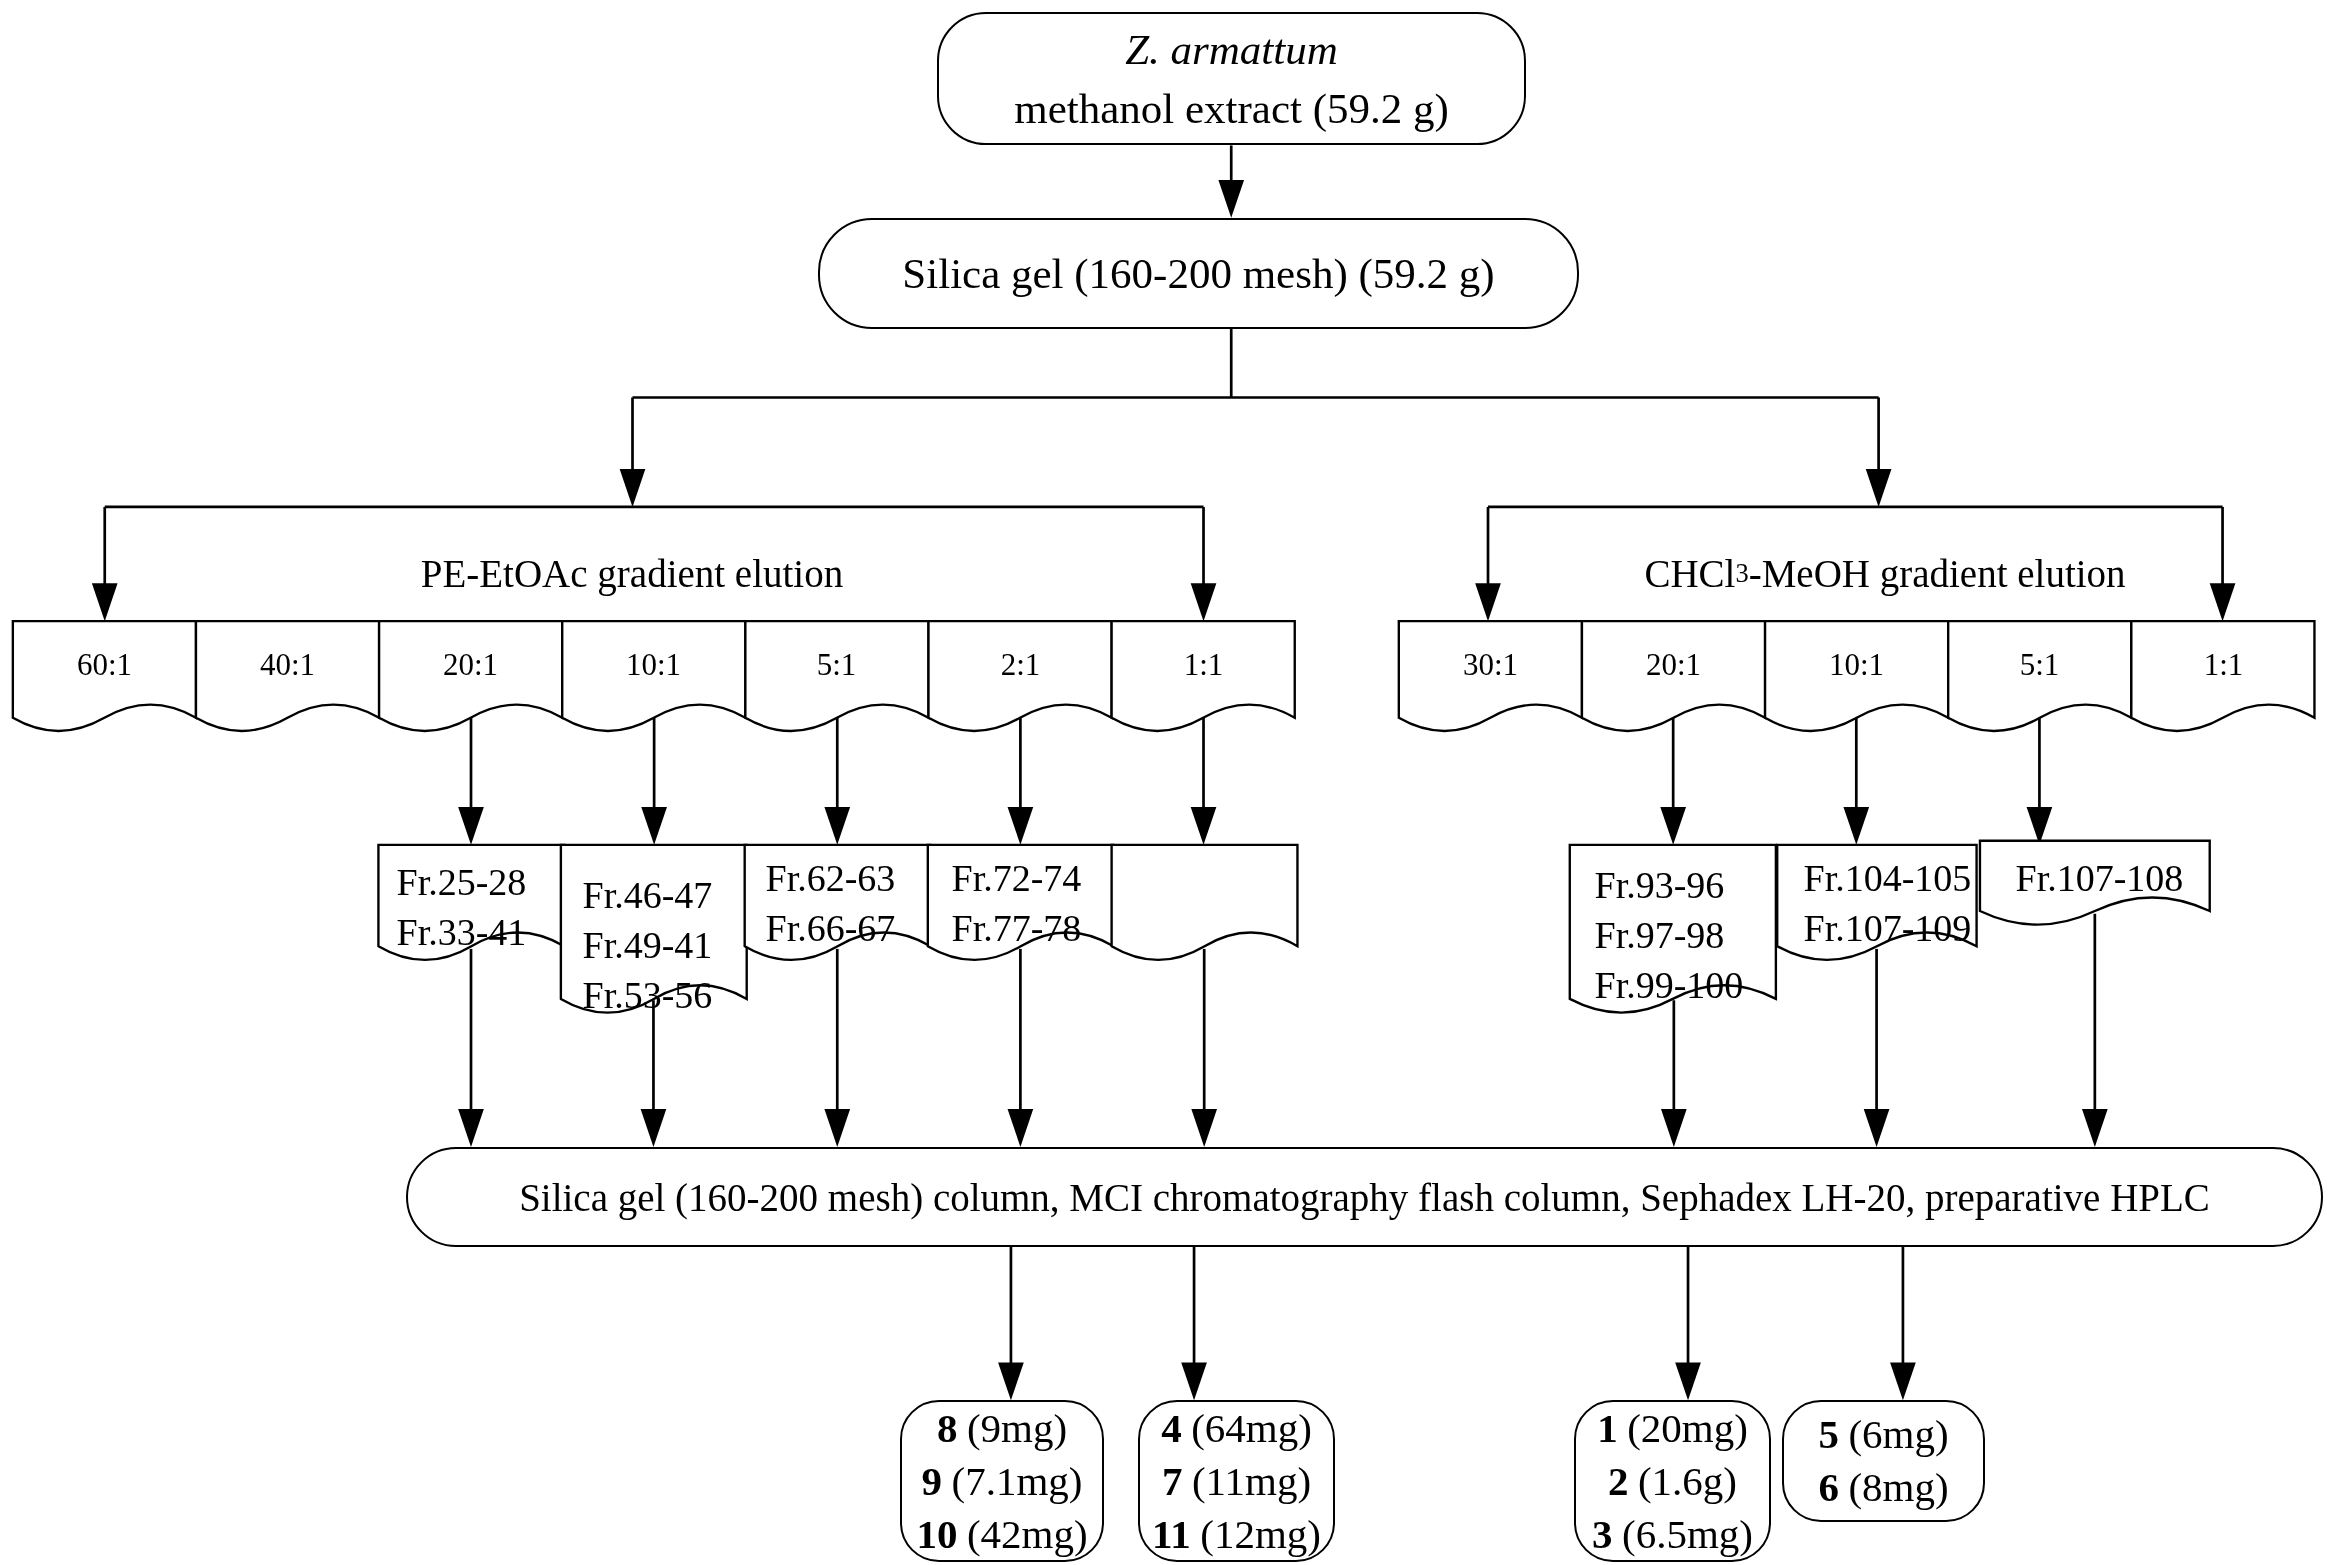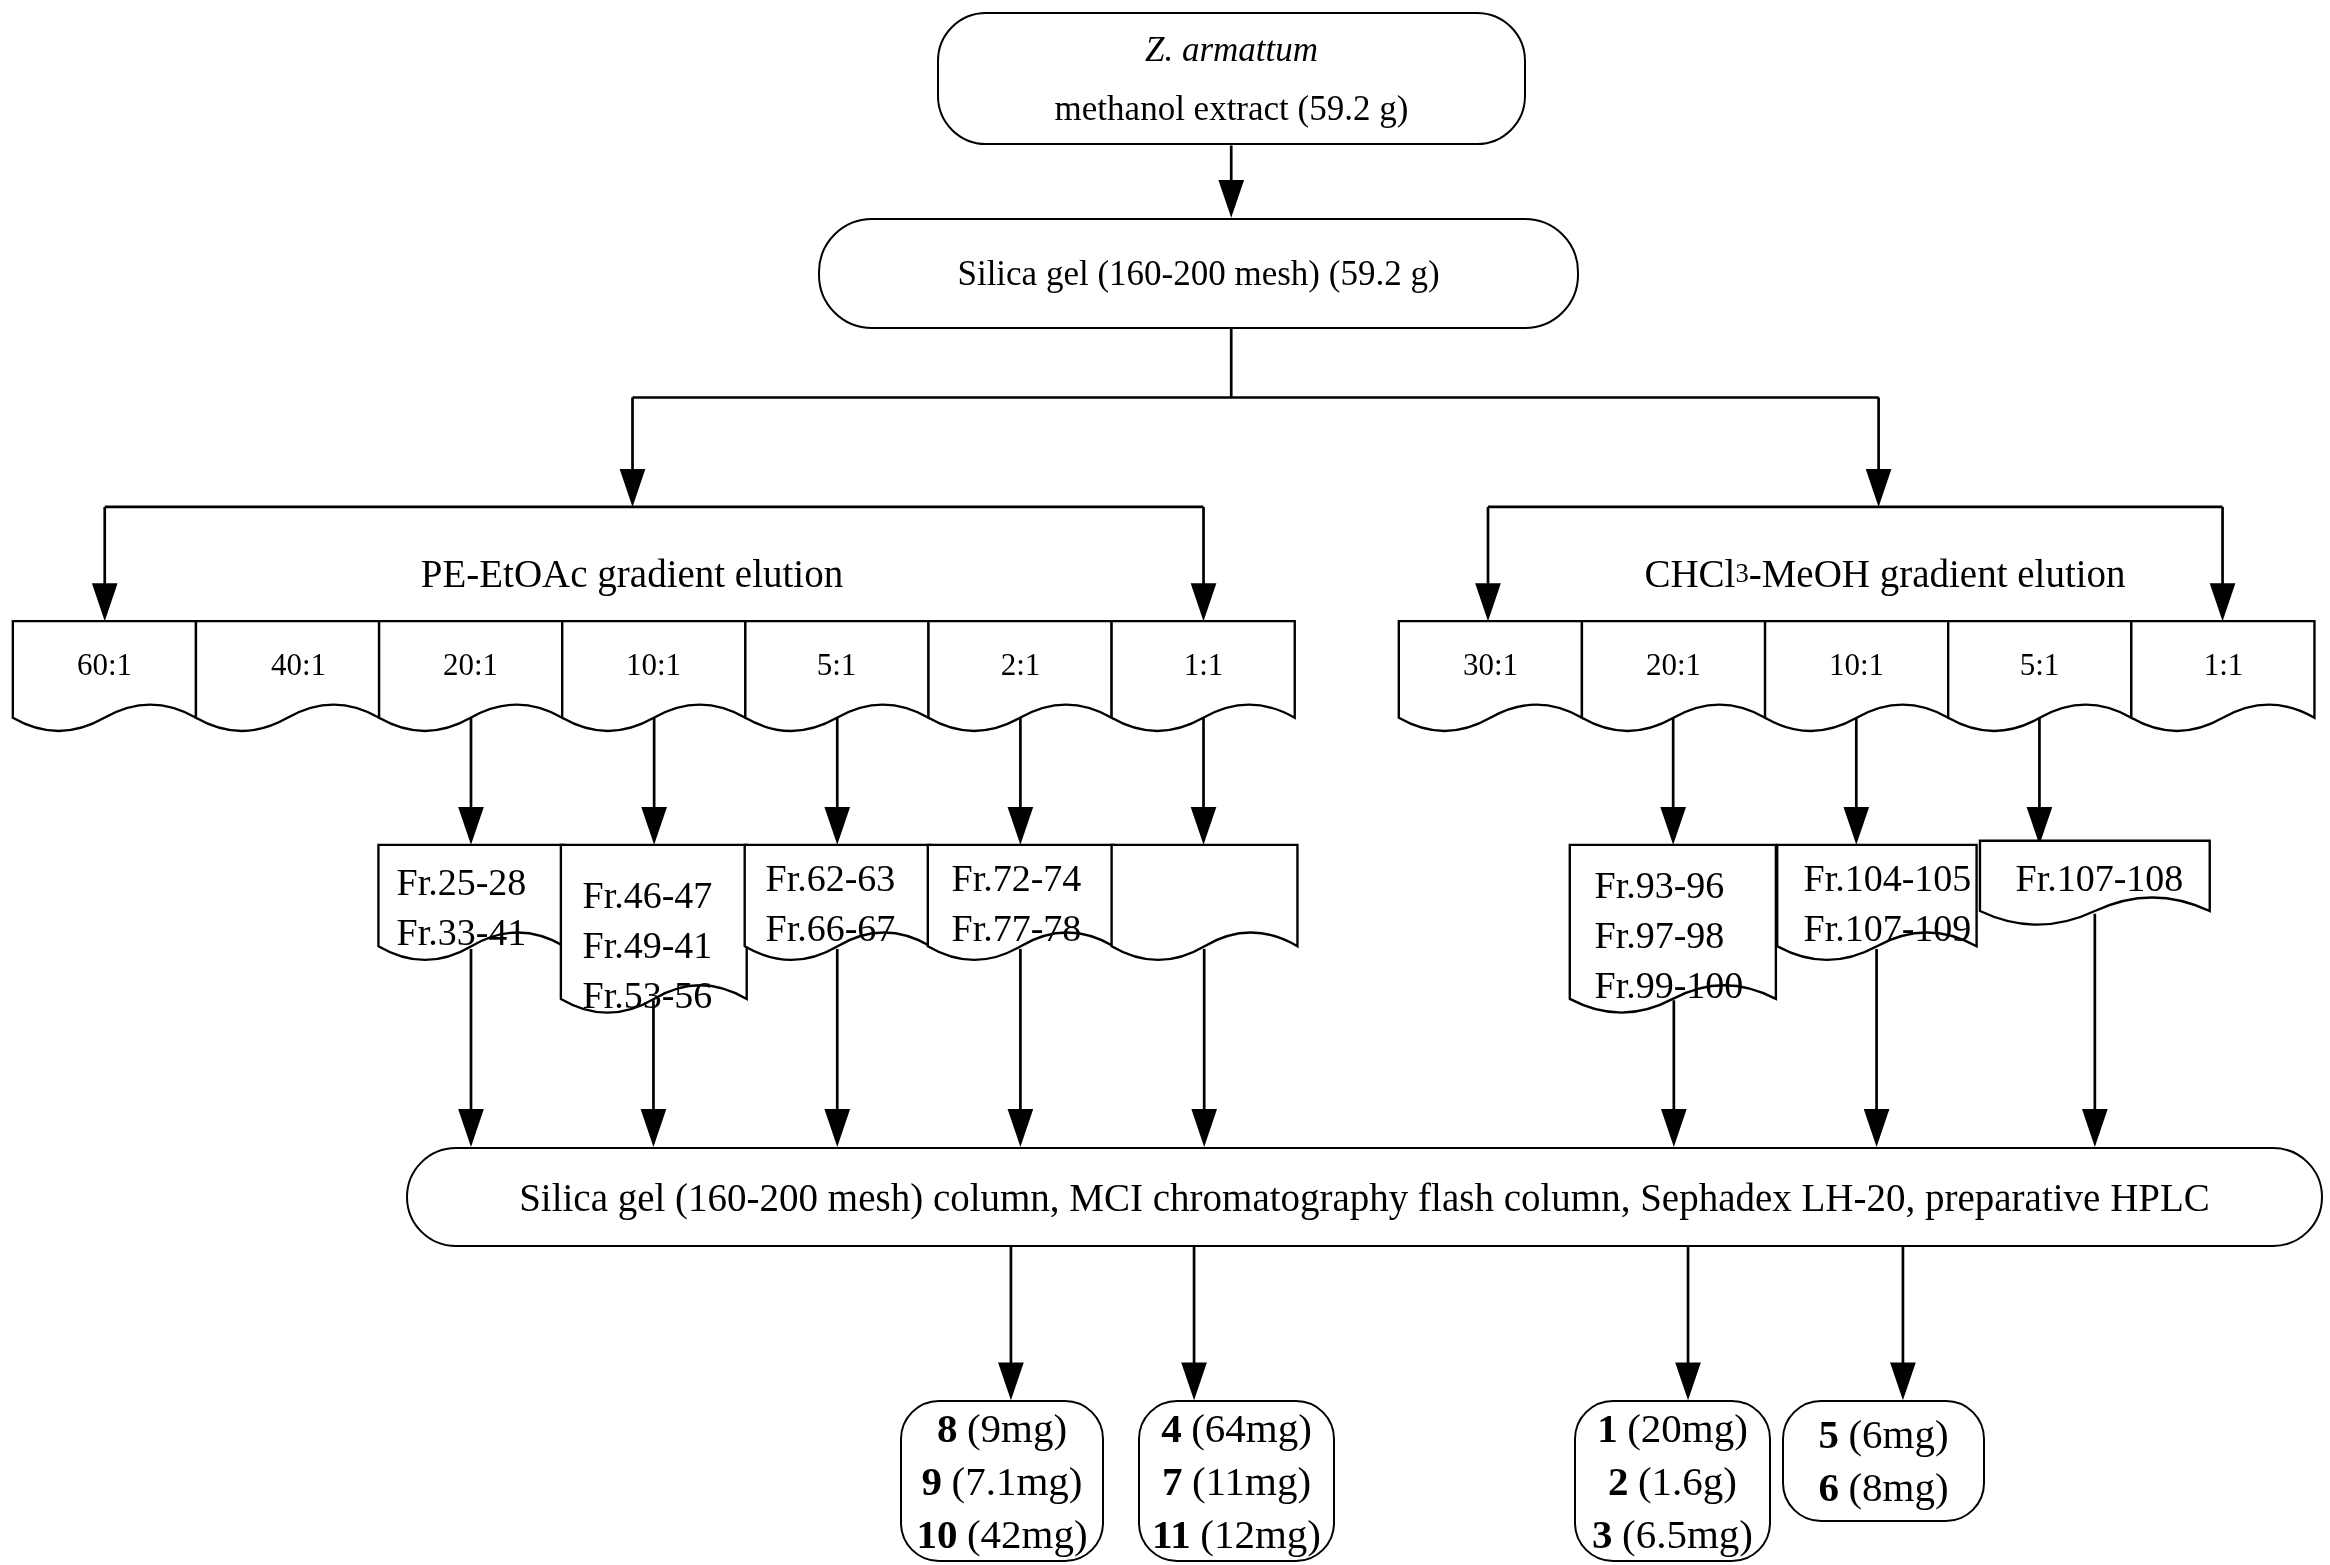--- a/index.html
+++ b/index.html
@@ -8,21 +8,21 @@
   #wires{position:absolute;left:0;top:0;}
   .txt{position:absolute;display:flex;align-items:center;justify-content:center;text-align:center;}
   .rbox{position:absolute;border:2.7px solid #000;background:#fff;box-sizing:border-box;
         display:flex;flex-direction:column;align-items:center;justify-content:center;text-align:center;}
   .ratio{font-size:31px;}
   .branch-label{font-size:39px;}
   .frtxt{position:absolute;font-size:38px;line-height:50px;text-align:left;padding-left:13.5px;box-sizing:border-box;}
   .cmpline{font-size:41px;line-height:53px;white-space:nowrap;}
   .cmpline b{font-weight:bold;}
   .cmpline span{margin-left:9.5px;}
-  .toptext{font-size:35px;line-height:59px;}
+  .toptext{font-size:43px;line-height:59px;}
   .sub{font-size:0.68em;vertical-align:-0.25em;}
   i{font-style:italic;}
 </style>
 </head>
 <body>
 
 <div id="canvas">
 
   <svg id="wires" width="2330" height="1566" viewBox="0 0 3448 2317">
     <g stroke="#000" stroke-width="4" fill="none">
@@ -132,21 +132,21 @@
   </div>
 
   <div class="txt branch-label" style="left:328px;top:546px;width:608px;height:54px;">PE-EtOAc gradient elution</div>
   <div class="txt branch-label" style="left:1581px;top:546px;width:608px;height:54px;">
     <span>CHCl</span>
       <span class="sub">3</span>
       <span>-MeOH gradient elution</span>
   </div>
 
   <div class="txt ratio" style="left:13px;top:634px;width:183px;height:61px;">60:1</div>
-  <div class="txt ratio" style="left:196px;top:634px;width:183px;height:61px;padding-left:11px;">40:1</div>
+  <div class="txt ratio" style="left:196px;top:634px;width:183px;height:61px;">40:1</div>
   <div class="txt ratio" style="left:379px;top:634px;width:183px;height:61px;">20:1</div>
   <div class="txt ratio" style="left:562px;top:634px;width:183px;height:61px;">10:1</div>
   <div class="txt ratio" style="left:745px;top:634px;width:183px;height:61px;">5:1</div>
   <div class="txt ratio" style="left:929px;top:634px;width:183px;height:61px;">2:1</div>
   <div class="txt ratio" style="left:1112px;top:634px;width:183px;height:61px;">1:1</div>
 
   <div class="txt ratio" style="left:1399px;top:634px;width:183px;height:61px;">30:1</div>
   <div class="txt ratio" style="left:1582px;top:634px;width:183px;height:61px;">20:1</div>
   <div class="txt ratio" style="left:1765px;top:634px;width:183px;height:61px;">10:1</div>
   <div class="txt ratio" style="left:1948px;top:634px;width:183px;height:61px;">5:1</div>

